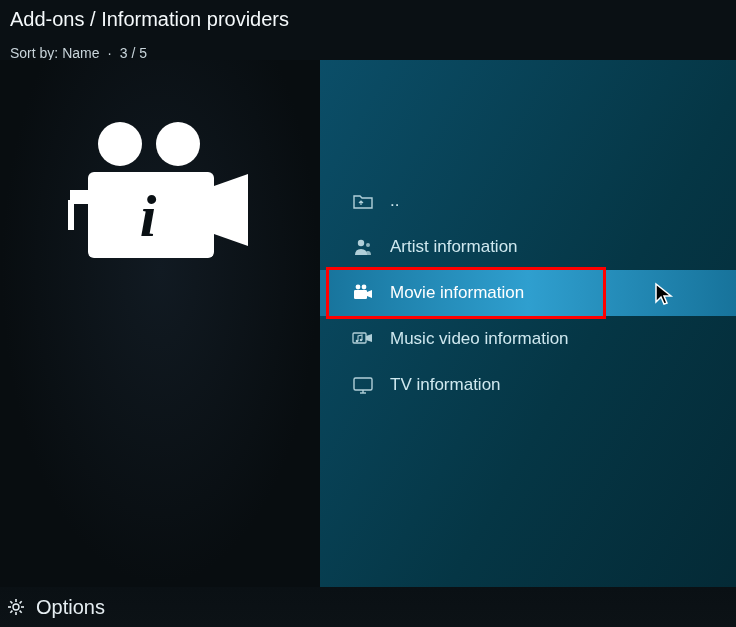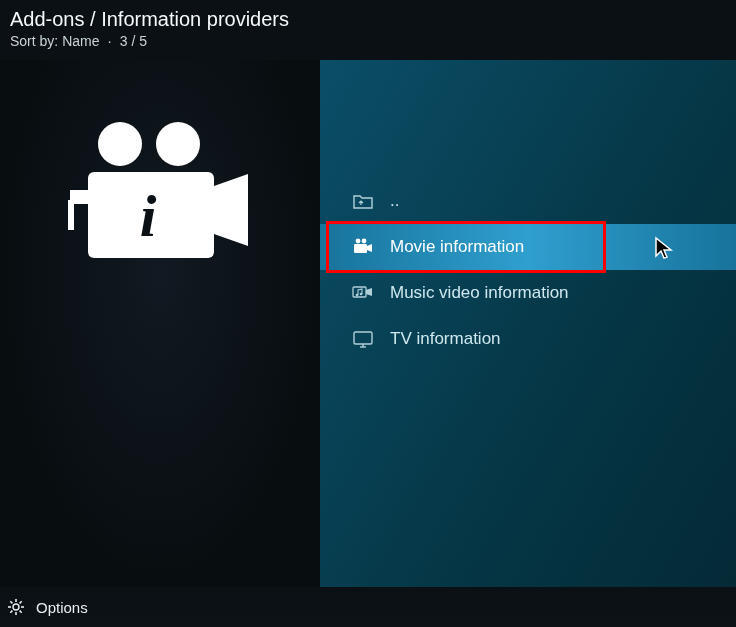--- a/index.html
+++ b/index.html
@@ -15,21 +15,21 @@
       left: 10px;
     }
     .title {
       font-size: 20px;
       font-weight: 400;
       color: #f5f9fb;
     }
     .subtitle {
       font-size: 14px;
       color: #c8d4da;
-      margin-top: 2px;
+      margin-top: 14px;
     }
     .subtitle span { display: inline; }
 
     .content {
       position: absolute;
       top: 60px;
       left: 0;
       right: 0;
       bottom: 40px;
       display: flex;
@@ -95,21 +95,21 @@
     .footer {
       position: absolute;
       left: 0;
       bottom: 0;
       width: 100%;
       height: 40px;
       display: flex;
       align-items: center;
       padding-left: 6px;
       color: #e6eef2;
-      font-size: 15px;
+      font-size: 20px;
       background: linear-gradient(to top, #0c1216 0%, rgba(12,18,22,0) 100%);
     }
     .footer .icon {
       width: 20px; height: 20px; margin-right: 10px;
       display:flex;align-items:center;justify-content:center;
     }
   </style>
 </head>
 <body>
 
@@ -145,20 +145,31 @@
       <span class="icon">
         <svg width="20" height="16" viewBox="0 0 20 16">
             <path d="M1 3 L7 3 L9 5 L19 5 L19 15 L1 15 Z" fill="none" stroke="#cfe8ef" stroke-width="1.4"></path>
             <path d="M8 12 L8 8 M6 10 L8 8 L10 10" fill="none" stroke="#cfe8ef" stroke-width="1.2"></path>
           </svg>
       </span>
       <span>..</span>
     </div>
 
 
+    <div class="item">
+      <span class="icon">
+        <svg width="20" height="20" viewBox="0 0 20 20">
+            <circle cx="8" cy="6" r="3.2" fill="#cfe8ef"></circle>
+            <path d="M2 18 Q2 12 8 12 Q14 12 14 18 Z" fill="#cfe8ef"></path>
+            <circle cx="15" cy="8" r="2" fill="#cfe8ef" opacity="0.8"></circle>
+            <path d="M12 18 Q12 14 15 14 Q18 14 18 18 Z" fill="#cfe8ef" opacity="0.8"></path>
+          </svg>
+      </span>
+      <span>Artist information</span>
+    </div>
 
     <div class="item selected">
       <span class="icon">
         <svg width="22" height="18" viewBox="0 0 22 18">
             <circle cx="6" cy="3" r="2.4" fill="#fff"></circle>
             <circle cx="12" cy="3" r="2.4" fill="#fff"></circle>
             <rect x="2" y="6" width="13" height="9" rx="1.2" fill="#fff"></rect>
             <path d="M15 8 L20 6 L20 14 L15 12 Z" fill="#fff"></path>
           </svg>
       </span>

